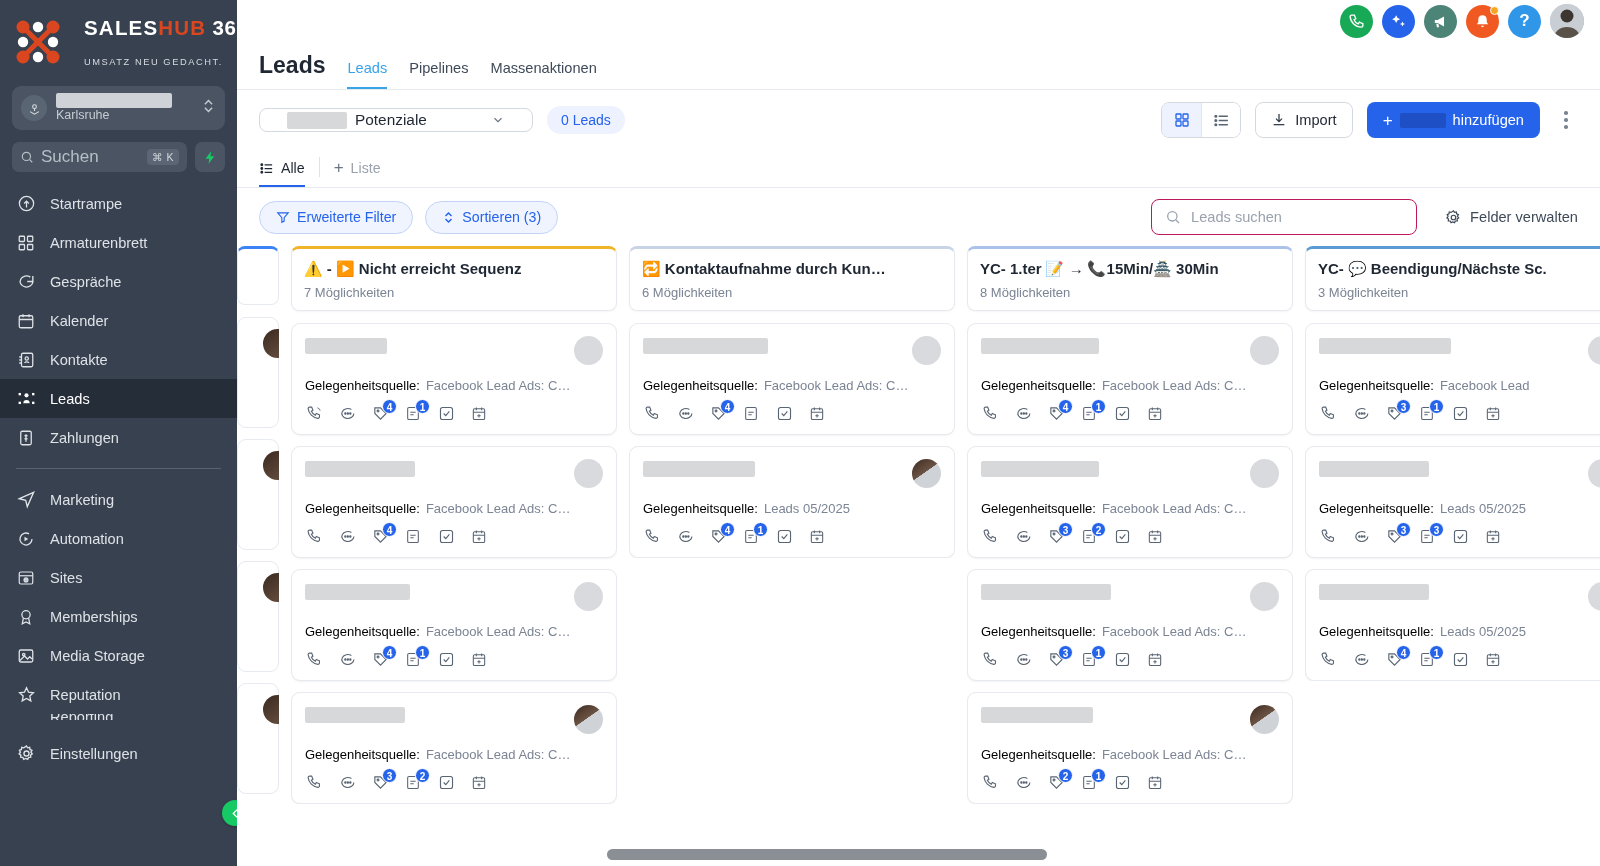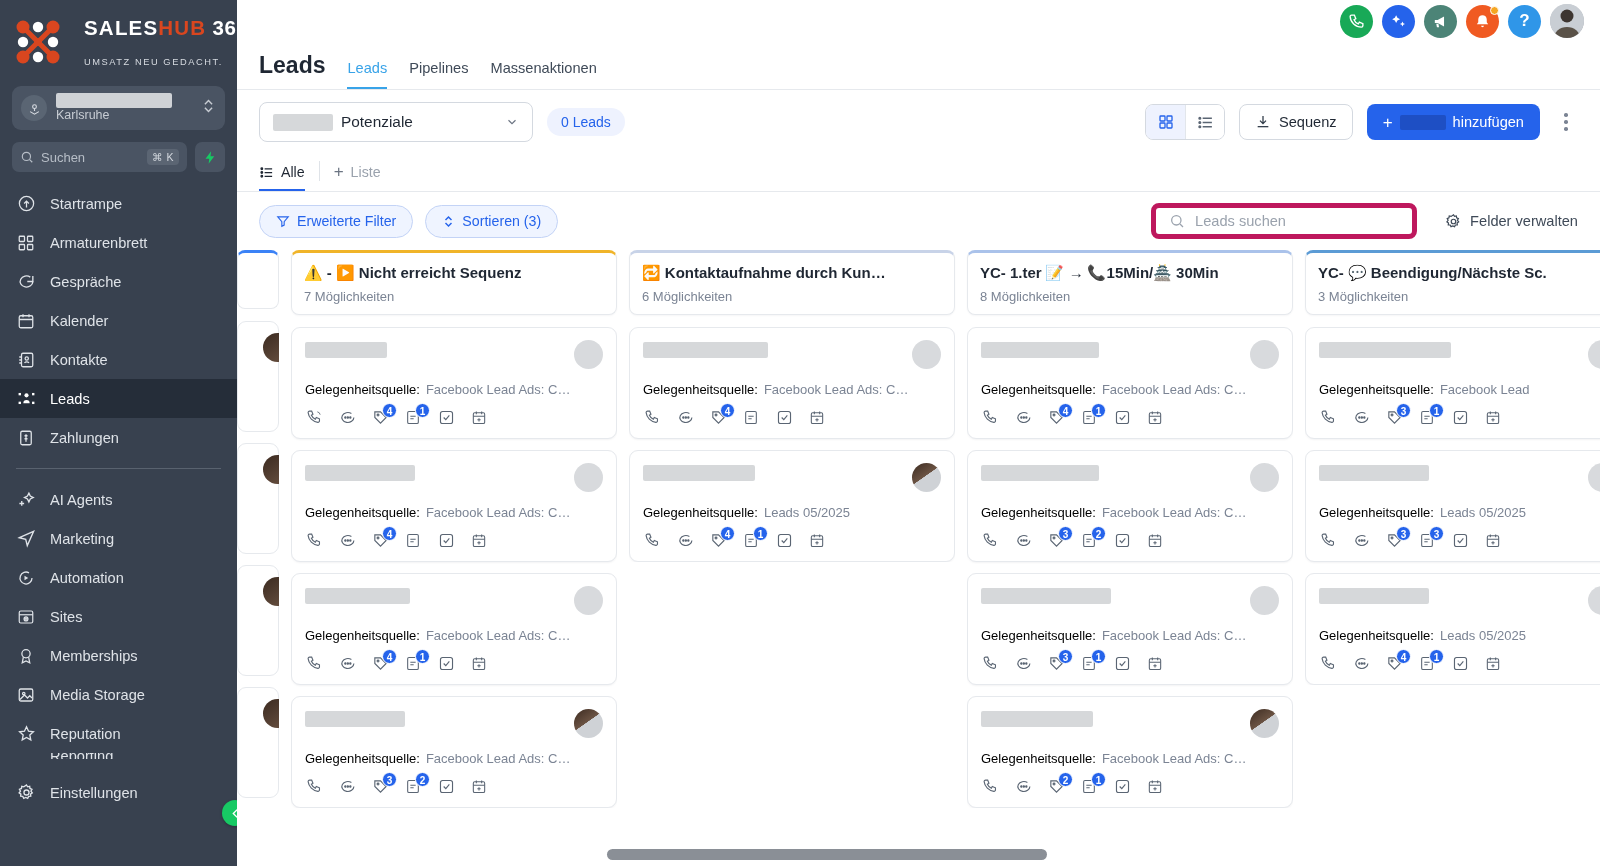--- a/index.html
+++ b/index.html
@@ -41,21 +41,21 @@
   .loc-txt { flex: 1; min-width: 0; }
   .loc-redact { width: 116px; height: 15px; background: #cfd2d6; border-radius: 2px; margin-bottom: 1px;}
   .loc-sub { font-size: 12.5px; color: #c7ccd3; line-height: 1.1; }
   .loc-chev { color: #c7ccd3; flex: 0 0 14px; }
 
   .search-row { display: flex; gap: 8px; margin: 12px 12px 0 12px; }
   .search-box {
     flex: 1; height: 30px; background: #4a5463; border-radius: 7px;
     display: flex; align-items: center; padding: 0 8px; gap: 7px;
   }
-  .search-box .ph { font-size: 13px; color: #b7bec7; flex: 1; }
+  .search-box .ph { font-size: 17px; color: #b7bec7; flex: 1; }
   .kbd { font-size: 10.5px; color: #d3d8de; background: #5b6573; border-radius: 4px; padding: 2px 5px; letter-spacing: .5px;}
   .bolt-btn { width: 30px; height: 30px; background: #4a5463; border-radius: 7px; display:flex; align-items:center; justify-content:center; cursor:pointer;}
 
   .nav { margin-top: 12px; flex: 1; overflow: hidden; }
   .nav-item {
     display: flex; align-items: center; gap: 14px;
     height: 39px; padding: 0 16px;
     color: #dfe3e8; font-size: 14.6px;
     cursor: pointer; position: relative;
   }
@@ -82,22 +82,22 @@
   .noti-dot { position:absolute; top:1px; right:0px; width:9px; height:9px; border-radius:50%; background:#f5a623; border:1.5px solid #fff;}
 
   .pagehead { display: flex; align-items: flex-end; gap: 22px; padding: 0 22px; height: 48px; border-bottom: 1px solid #e6e9ed; }
   .page-title { font-size: 23px; font-weight: 700; color: #1f2733; padding-bottom: 10px; }
   .tabs { display: flex; gap: 22px; align-items: flex-end; }
   .tab { font-size: 14.6px; color: #3f4a58; padding-bottom: 11px; cursor: pointer; border-bottom: 2.5px solid transparent; }
   .tab.active { color: #38a3e8; border-bottom-color: #38a3e8; }
 
   .toolbar { display: flex; align-items: center; padding: 12px 22px; gap: 14px; }
   .pipeline-select {
-    width: 274px; height: 40px; border: 1px solid #d4d9e0; border-radius: 8px;
-    display: flex; align-items: center; padding: 0 13px; gap: 8px; cursor: pointer; background:#fff;
+    width: 274px; height: 24px; border: 1px solid #d4d9e0; border-radius: 8px;
+    display: flex; align-items: center; padding: 0 27px; gap: 8px; cursor: pointer; background:#fff;
   }
   .pipe-redact { width: 60px; height: 17px; background: #d6d8da; border-radius: 2px; }
   .pipe-name { font-size: 15.4px; color: #1f2733; flex: 1; }
   .leads-chip { background: #eef2fe; color: #2563eb; font-size: 14px; border-radius: 14px; padding: 6px 14px; font-weight: 400;}
   .spacer { flex: 1; }
 
   .seg { display: flex; border: 1px solid #d4d9e0; border-radius: 8px; overflow: hidden; height: 36px; }
   .seg-btn { width: 39px; display:flex; align-items:center; justify-content:center; cursor:pointer; background:#fff;}
   .seg-btn.active { background: #eef2fe; }
   .seg-btn + .seg-btn { border-left: 1px solid #e2e6eb; }
@@ -118,21 +118,21 @@
   .lb-item.active { border-bottom-color:#2563eb; }
   .lb-div { width:1px; height:20px; background:#dfe3e8; margin: 0 14px 10px 14px;}
   .lb-item.muted { color:#9aa2ad; }
 
   .filterbar { display:flex; align-items:center; padding: 11px 22px; gap: 12px; }
   .pill {
     display:flex; align-items:center; gap:7px; height:33px; padding: 0 16px;
     border: 1px solid #c3d3f6; background:#eff4ff; color:#2563eb; border-radius:17px; font-size:14.2px; cursor:pointer;
   }
   .search-leads {
-    width: 266px; height: 36px; border: 5px solid #be185d; border-radius: 8px;
+    width: 266px; height: 36px; border: 1px solid #be185d; border-radius: 8px;
     display:flex; align-items:center; gap:10px; padding: 0 13px; background:#fff; cursor:text;
   }
   .search-leads .ph { font-size:14.6px; color:#9aa2ad; }
   .fields-btn { display:flex; align-items:center; gap:8px; font-size:14.6px; color:#3f4a58; cursor:pointer; }
 
   
   .board-wrap { flex: 1; position: relative; overflow: hidden; background: #ffffff; }
   .board { display: flex; gap: 12px; padding: 0 0 0 0; height: 100%; position: relative; margin-left: -22px;}
   .col { width: 326px; min-width: 326px; display: flex; flex-direction: column; height: 100%; }
   .col.partial-left { width: 42px; min-width: 42px; overflow: hidden; }
@@ -308,29 +308,20 @@
             </svg>
           </span>
         <span>Zahlungen</span>
       </div>
 
       <div class="nav-sep"></div>
 
       <div class="nav-item">
         <span class="ico">
             <svg width="19" height="19" viewBox="0 0 24 24" fill="none" stroke="#dfe3e8" stroke-width="1.7">
-              <path d="M3 17 h6 M6 14 v6"></path>
-              <path d="M15 4 l1.8 3.7 3.7 1.8 -3.7 1.8 L15 15 l-1.8-3.7 -3.7-1.8 3.7-1.8 z"></path>
-            </svg>
-          </span>
-        <span>AI Agents</span>
-      </div>
-      <div class="nav-item">
-        <span class="ico">
-            <svg width="19" height="19" viewBox="0 0 24 24" fill="none" stroke="#dfe3e8" stroke-width="1.7">
               <path d="M3 11 L21 3 L13 21 L11 13 z"></path>
             </svg>
           </span>
         <span>Marketing</span>
       </div>
       <div class="nav-item">
         <span class="ico">
             <svg width="18" height="18" viewBox="0 0 24 24" fill="none" stroke="#dfe3e8" stroke-width="1.7">
               <path d="M20 12a8 8 0 1 1-4-6.9"></path>
               <path d="M10 9 l5 3 -5 3 z" fill="#dfe3e8" stroke="none"></path>
@@ -476,21 +467,21 @@
               <circle cx="4" cy="18" r="1.2" fill="#5a6573"></circle>
             </svg>
         </div>
       </div>
 
       <div class="btn-import">
         <svg width="16" height="16" viewBox="0 0 24 24" fill="none" stroke="#2f3a47" stroke-width="1.9">
             <path d="M12 3 v11 M7.5 10 L12 14.5 L16.5 10"></path>
             <path d="M4 19 h16"></path>
           </svg>
-        <span>Sequenz</span>
+        <span>Import</span>
       </div>
 
       <div class="btn-add">
         <span style="font-size:17px;line-height:1;">+</span>
         <span class="add-redact"></span>
         <span>hinzufügen</span>
       </div>
 
       <div class="kebab">
           <i></i>

